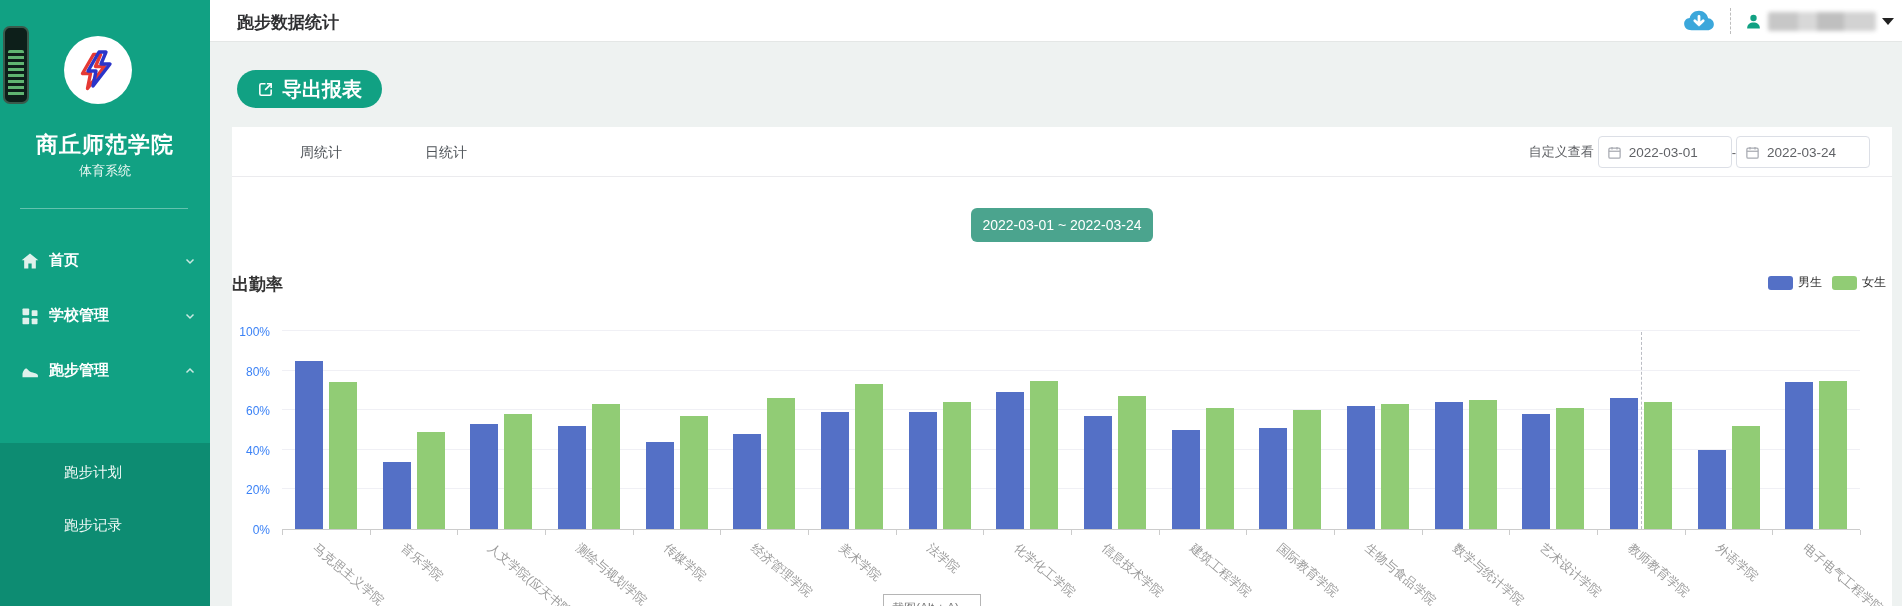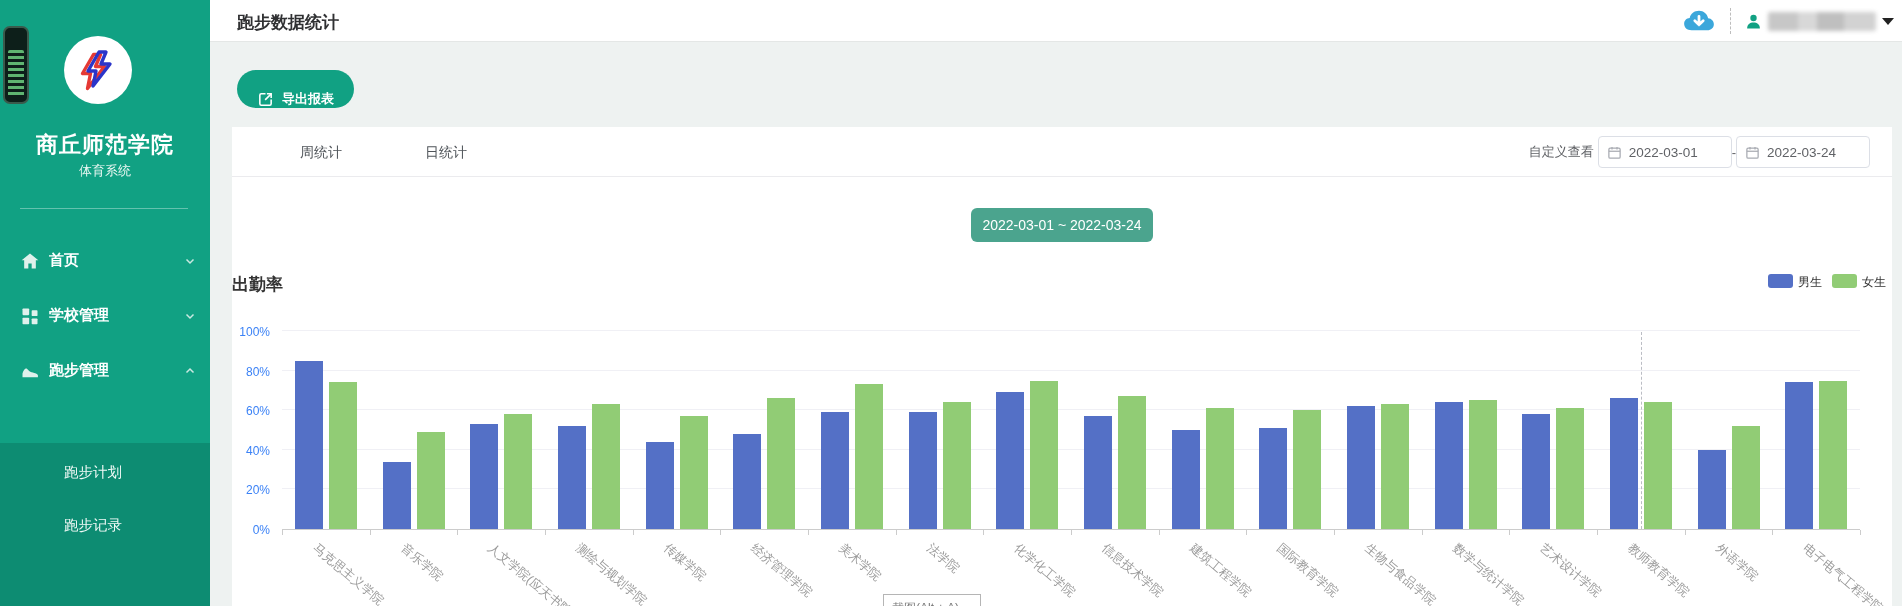--- a/index.html
+++ b/index.html
@@ -29,40 +29,40 @@
   .page-title { position:absolute; left:27px; top:11px; font-size:17px; font-weight:bold; color:#303133; }
   .header-right { position:absolute; right:8px; top:0; height:42px; display:flex; align-items:center; gap:14px; }
   .cloud-btn { width:34px; height:26px; cursor:pointer; }
   .hdr-divider { width:0; height:26px; border-left:1px dashed #BDBDBD; }
   .user-box { display:flex; align-items:center; gap:6px; cursor:pointer; }
   .blur-name { width:108px; height:19px; border-radius:2px; filter:blur(2px); background:linear-gradient(90deg,#C7C7C7 0 28%,#D8D8D8 28% 45%,#BFBFBF 45% 70%,#D2D2D2 70% 100%); }
   .caret-down { width:0; height:0; border-left:6px solid transparent; border-right:6px solid transparent; border-top:7px solid #222; }
 
   
   .main { position:absolute; left:210px; top:42px; width:1692px; height:564px; background:#EEF2F1; }
-  .export-btn { position:absolute; left:27px; top:28px; height:38px; padding:0 20px; border:none; border-radius:19px; background:#11A183; color:#fff; font-size:13px; font-weight:bold; display:flex; align-items:flex-end; gap:8px; cursor:pointer; font-family:inherit; }
+  .export-btn { position:absolute; left:27px; top:28px; height:38px; padding:0 20px; border:none; border-radius:19px; background:#11A183; color:#fff; font-size:20px; font-weight:bold; display:flex; align-items:center; gap:8px; cursor:pointer; font-family:inherit; }
 
   .card { position:absolute; left:22px; top:85px; width:1660px; height:479px; background:#fff; }
   .tab-row { position:absolute; left:0; top:0; width:100%; height:50px; border-bottom:1px solid #EBEBEE; }
   .tab { position:absolute; top:0; height:50px; line-height:50px; font-size:14px; color:#50555A; cursor:pointer; }
   .tab-week { left:68px; }
   .tab-day  { left:193px; }
 
   .filter-box { position:absolute; right:22px; top:9px; display:flex; align-items:center; gap:0; }
   .filter-label { font-size:13px; color:#606266; margin-right:4px; }
   .date-input { position:relative; width:134px; height:32px; border:1px solid #DCDFE6; border-radius:4px; background:#fff; display:flex; align-items:center; padding-left:30px; }
   .date-input input { border:none; outline:none; width:96px; font-size:13.5px; color:#606266; font-family:inherit; background:transparent; }
   .cal-icon { position:absolute; left:8px; top:8px; width:15px; height:15px; }
   .dash-sep { color:#606266; font-size:13px; }
 
   .range-badge { position:absolute; left:0; right:0; top:81px; margin:0 auto; width:182px; height:34px; line-height:34px; text-align:center; background:#4BA48E; color:#fff; font-size:14px; border-radius:6px; cursor:pointer; }
 
   .chart-title { position:absolute; left:0; top:146px; font-size:17px; font-weight:bold; color:#333; }
   .legend { position:absolute; right:6px; top:147px; display:flex; align-items:center; gap:10px; }
-  .legend-item { display:flex; gap:5px; cursor:pointer; }
+  .legend-item { display:flex; align-items:center; gap:5px; cursor:pointer; }
   .legend-swatch { width:25px; height:14px; border-radius:3px; }
   .legend-label { font-size:12px; color:#333; }
 
   .chart { position:absolute; left:50px; top:205px; width:1578px; height:198px; }
   .chart-plot { position:absolute; left:0; top:0; width:1578px; height:198px; border-bottom:1px solid #CCC; }
   .gridline { position:absolute; left:0; width:100%; height:1px; background:#F0F0F5; }
   .ytick { position:absolute; right:6px; width:60px; text-align:right; font-size:12px; color:#3b82f6; }
   .chart-y-axis { position:absolute; left:-66px; top:0; width:60px; height:198px; }
   .bar { position:absolute; bottom:0; width:28px; }
   .xtick { position:absolute; top:198px; width:1px; height:5px; background:#CCC; }

